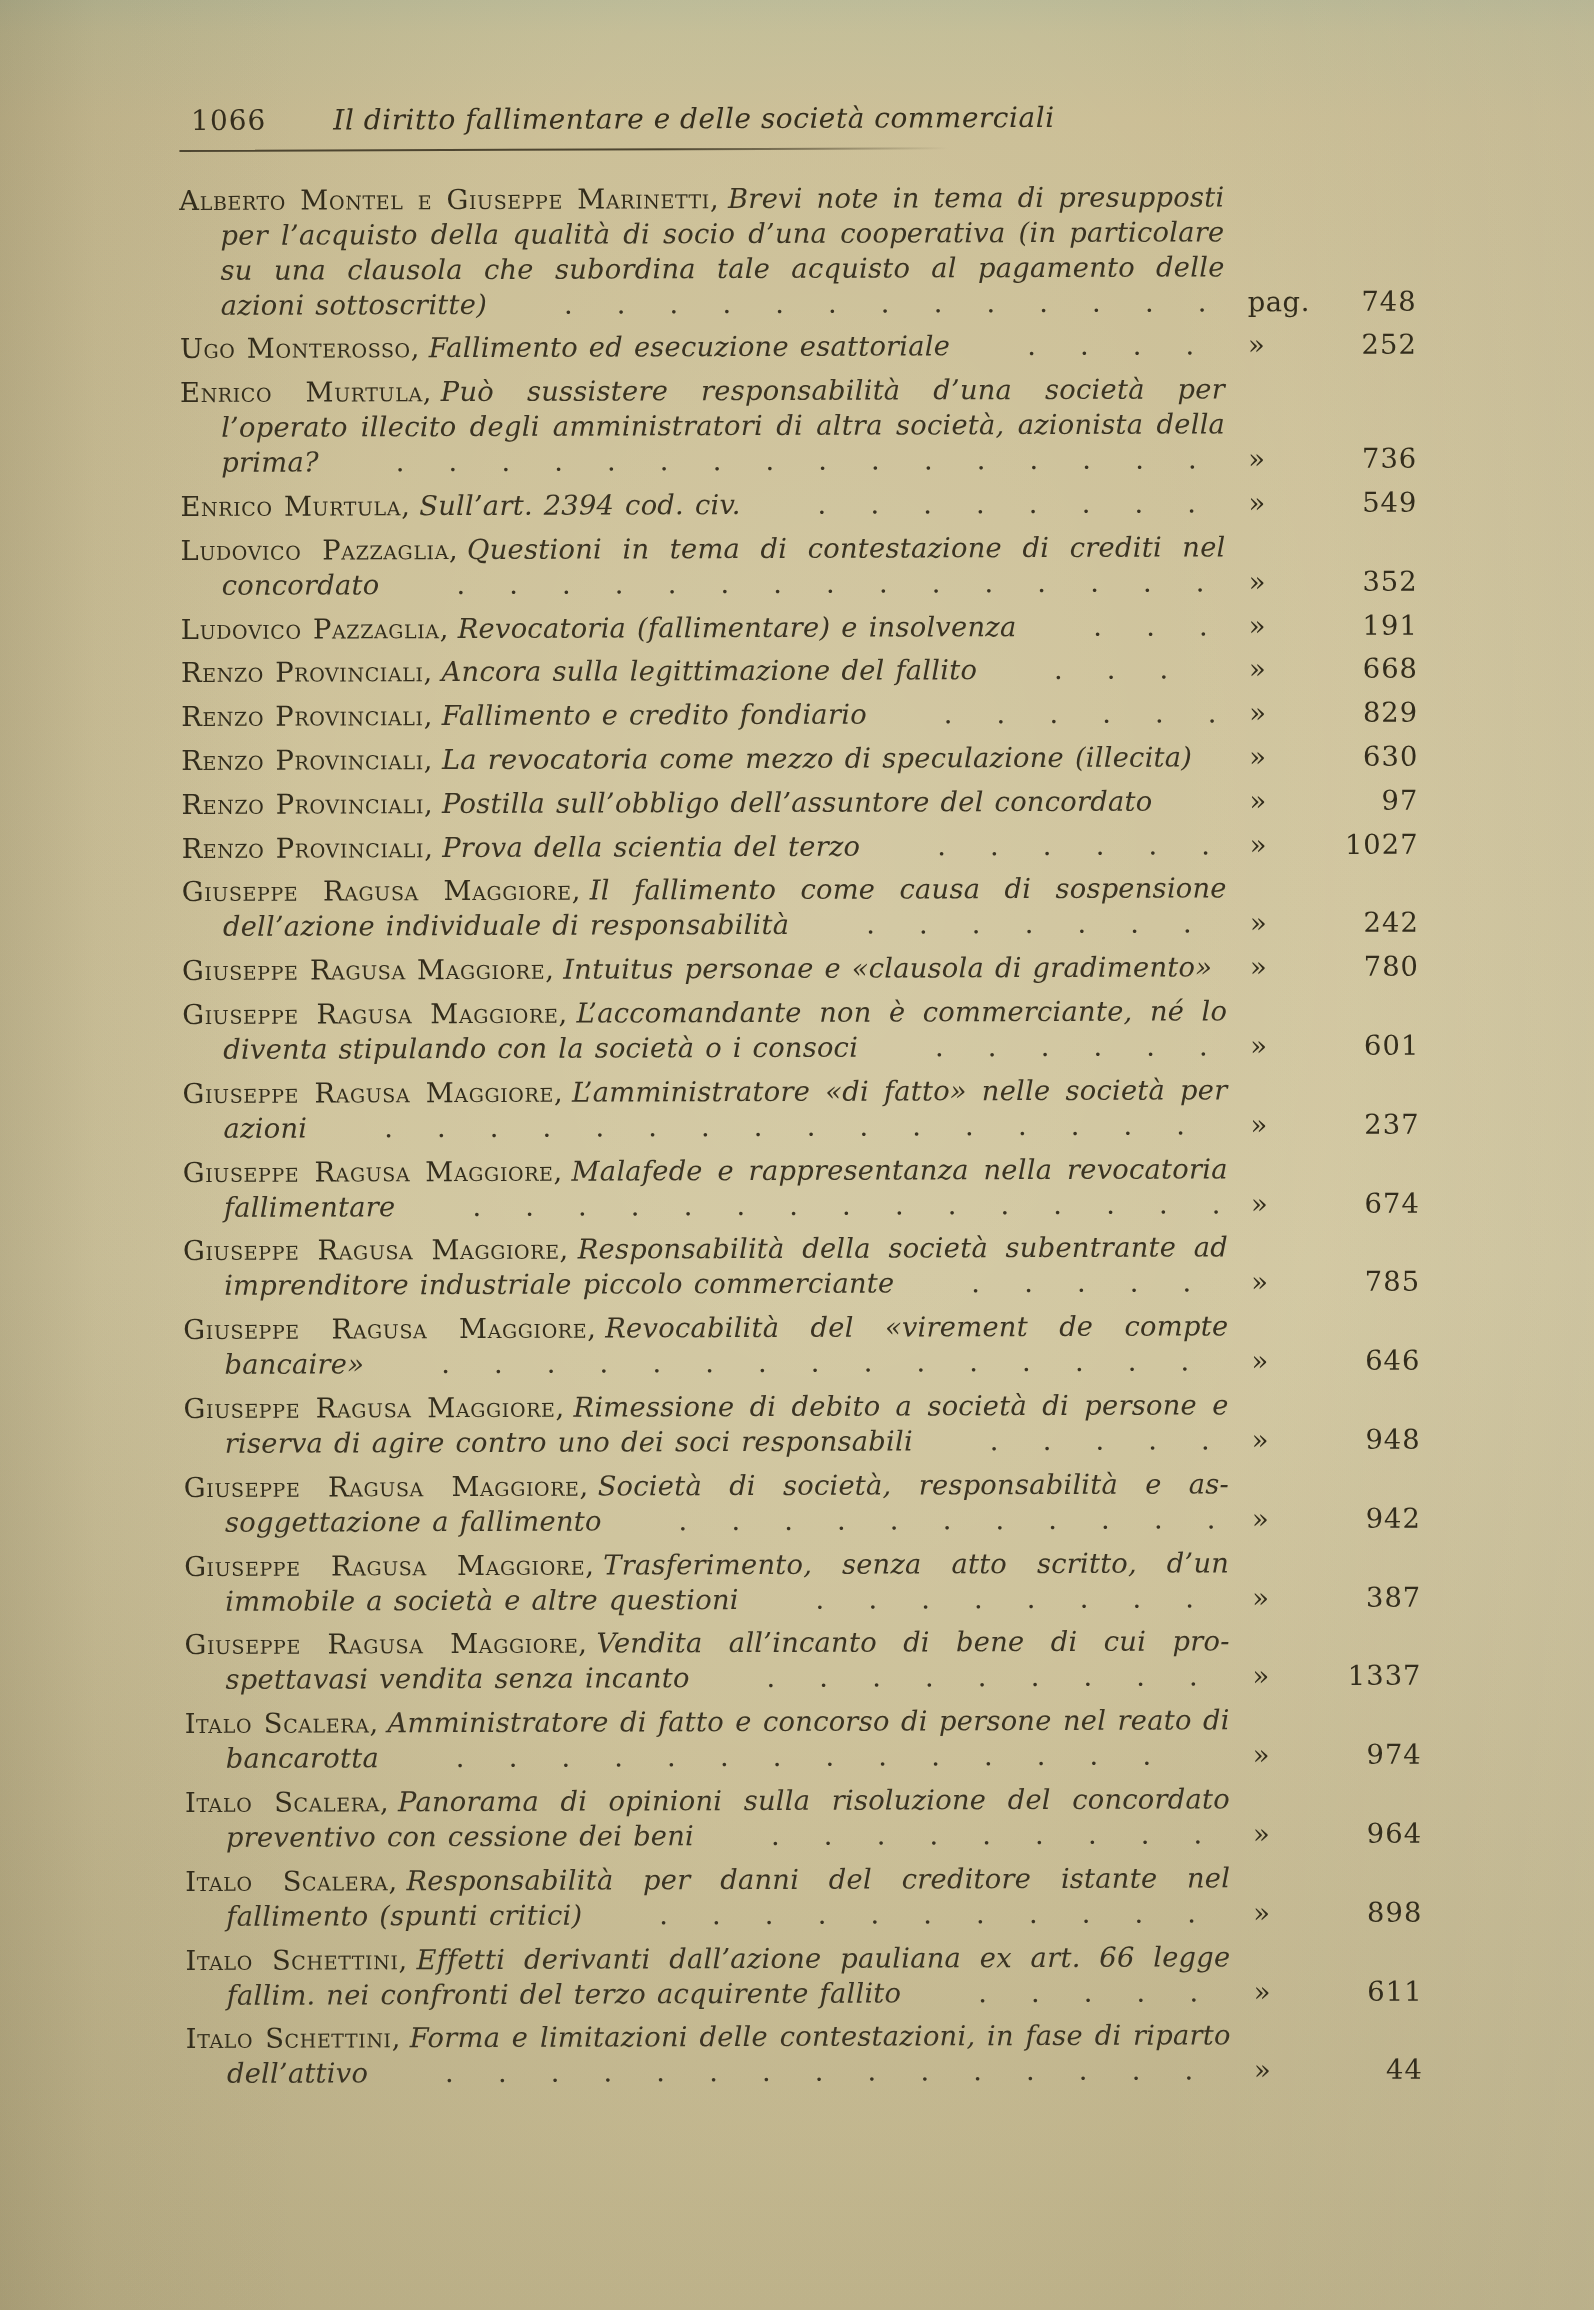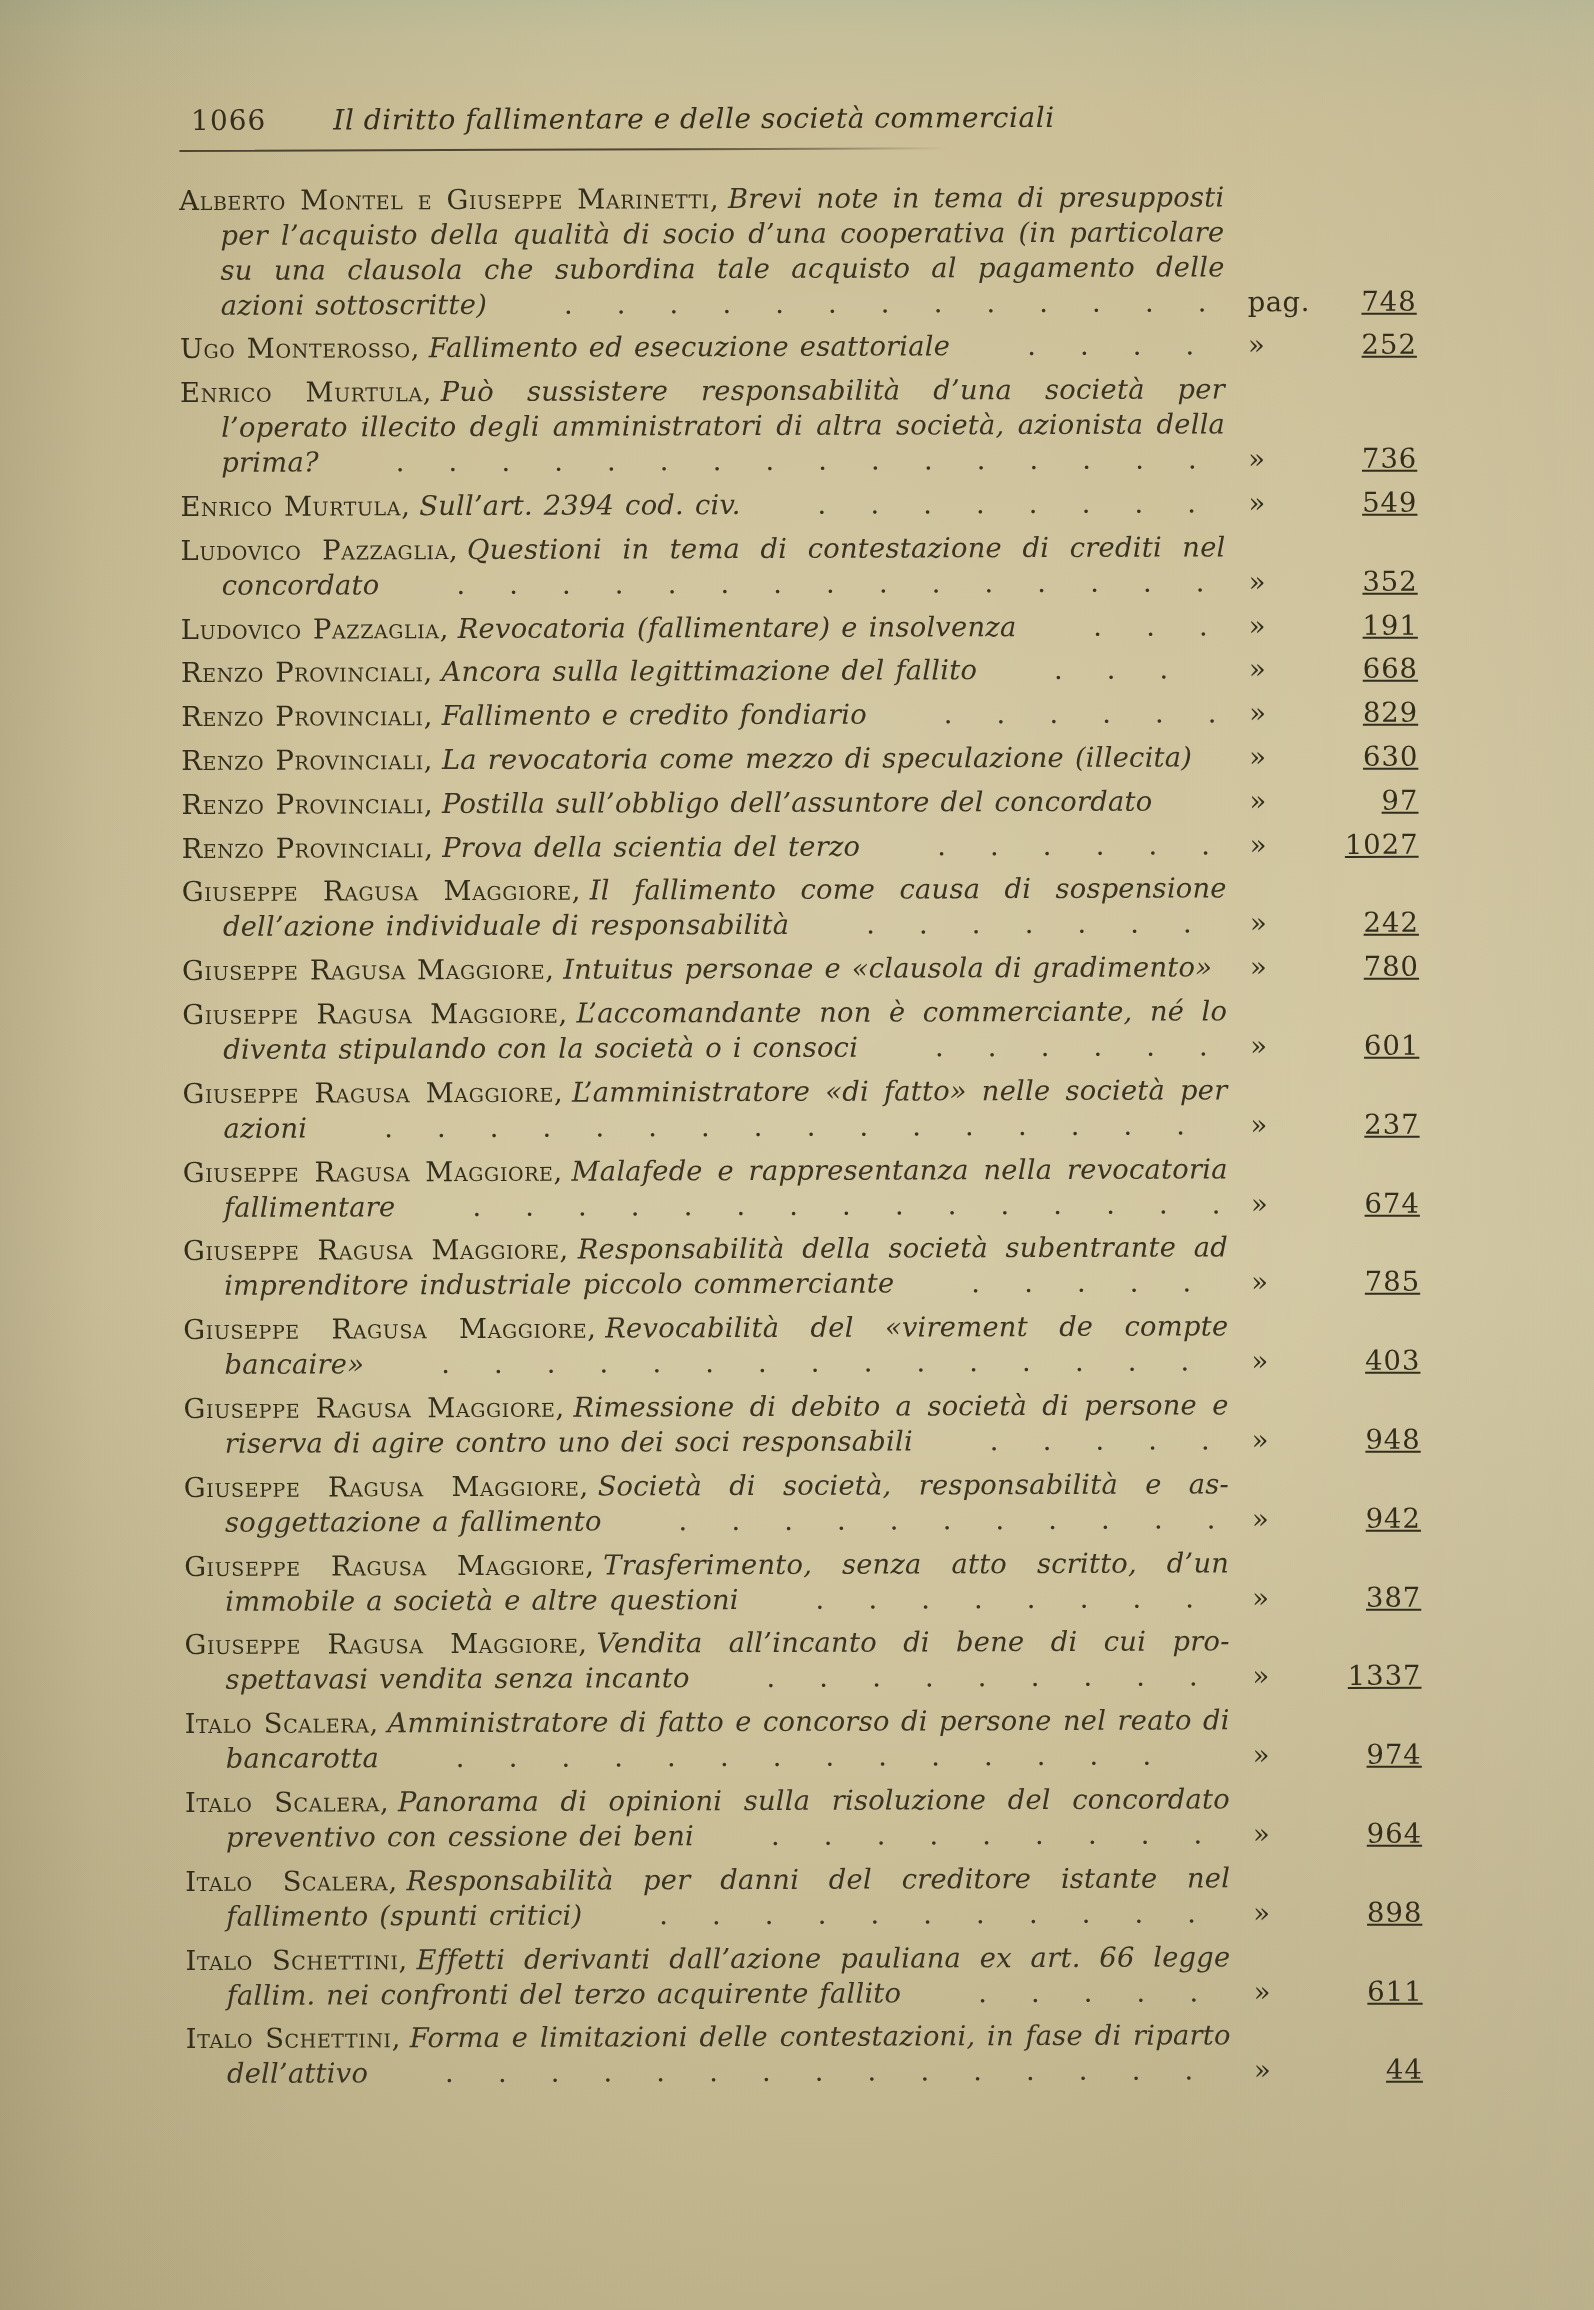--- a/index.html
+++ b/index.html
@@ -90,21 +90,21 @@
     width: 169px;
     display: flex;
     justify-content: space-between;
     align-items: center;
     font-size: 27.4px;
     line-height: 35px;
     font-style: normal;
     color: #332d1c;
   }
   .refmark { letter-spacing: 0.5px; }
-  .pagenum { letter-spacing: 1px; text-decoration: underline; }
+  .pagenum { letter-spacing: 1px; }
 </style>
 </head>
 <body>
 
 <div class="page-content">
   <div class="header-row">
     <span class="folio">1066</span>
     <span class="running-title">Il diritto fallimentare e delle società commerciali</span>
   </div>
   <div class="header-rule"></div>
@@ -243,21 +243,21 @@
     <div class="ref">
       <span class="refmark">»</span>
       <span class="pagenum">785</span>
     </div>
   </div>
 
   <div class="entry">
     <div class="entry-text"><span class="author">Giuseppe Ragusa Maggiore,</span><span class="title">Revocabilità del «virement de compte bancaire»</span><span class="dots"> . . . . . . . . . . . . . . .</span></div>
     <div class="ref">
       <span class="refmark">»</span>
-      <span class="pagenum">403</span>
+      <span class="pagenum">646</span>
     </div>
   </div>
 
   <div class="entry">
     <div class="entry-text"><span class="author">Giuseppe Ragusa Maggiore,</span><span class="title">Rimessione di debito a società di per­sone e riserva di agire contro uno dei soci responsabili</span><span class="dots"> . . . . .</span></div>
     <div class="ref">
       <span class="refmark">»</span>
       <span class="pagenum">948</span>
     </div>
   </div>

